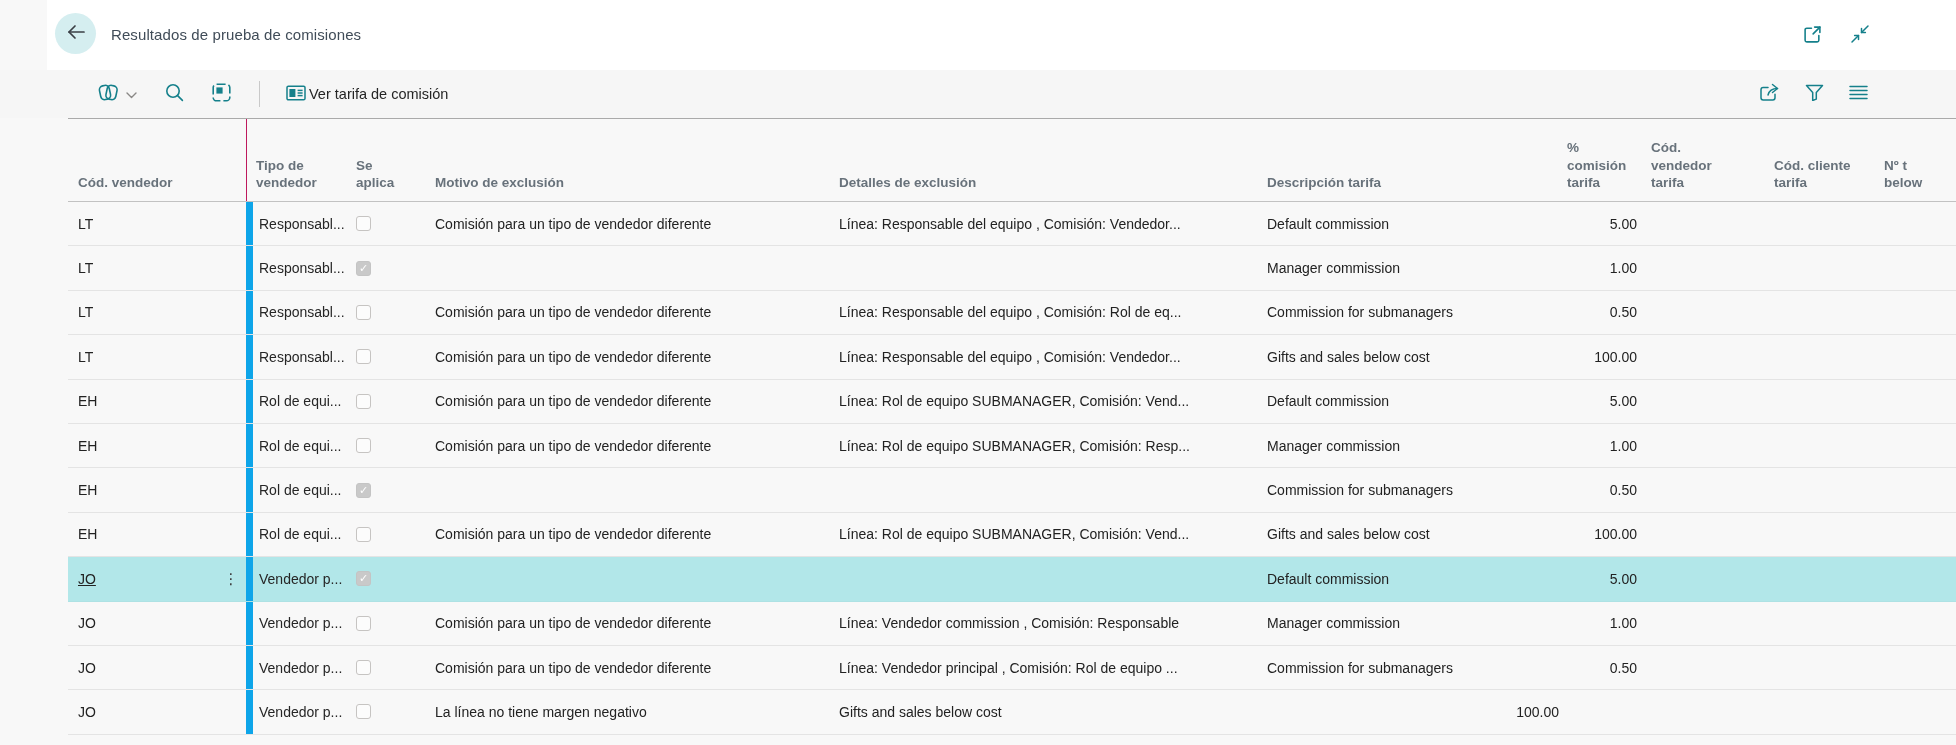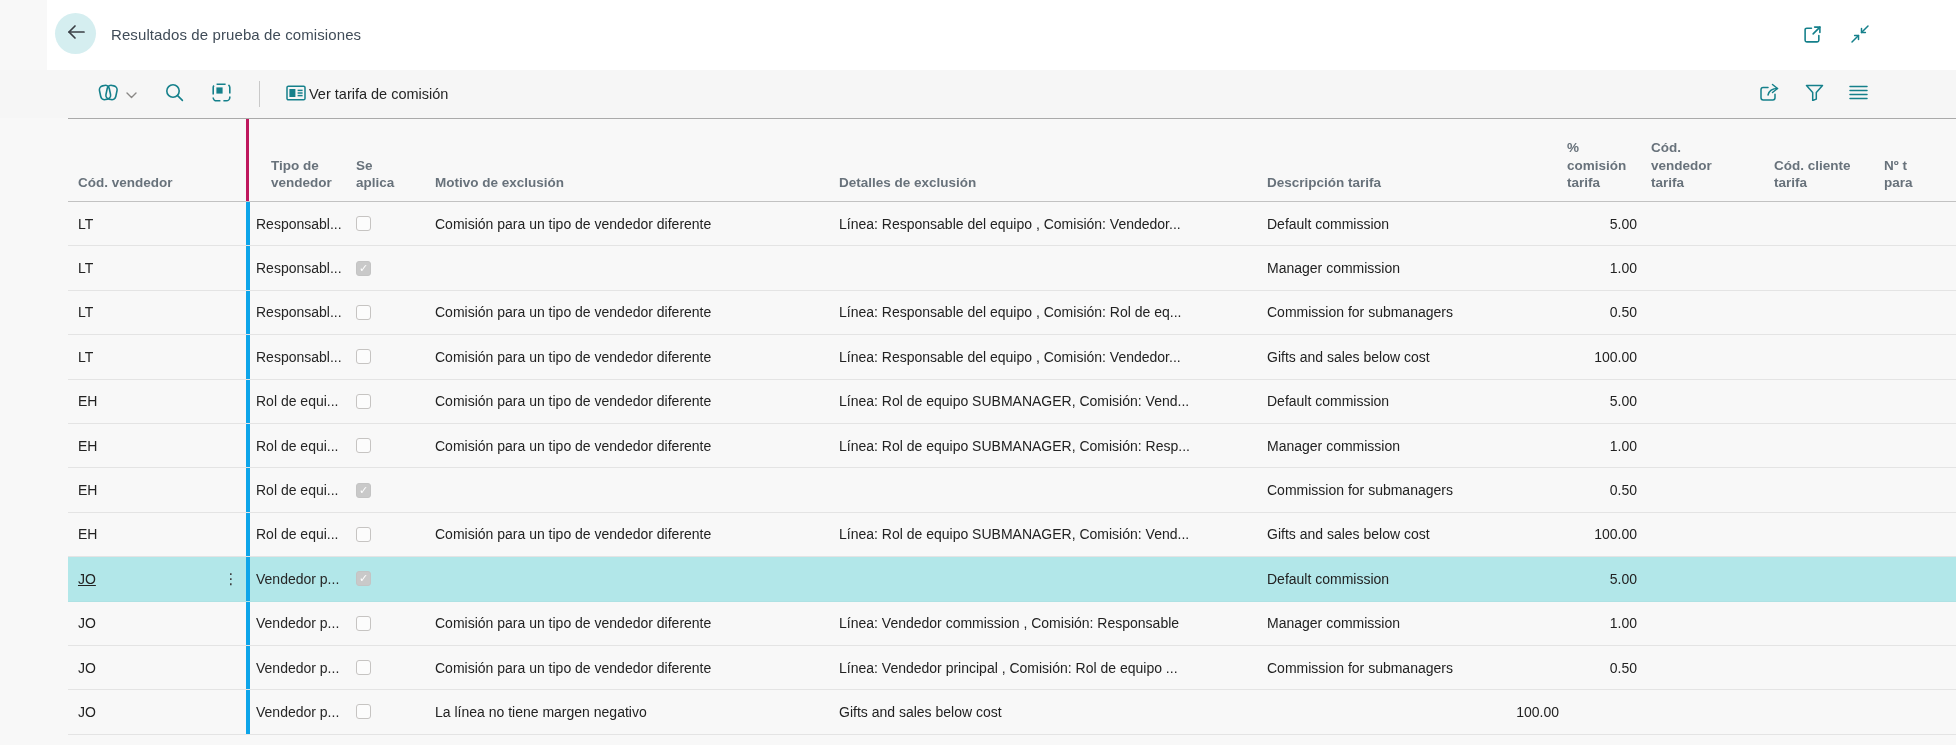--- a/index.html
+++ b/index.html
@@ -46,38 +46,38 @@
     grid-template-columns:148px 30px 110px 79px 404px 428px 300px 78px 121px 112px 78px;
   }
   .thead{
     height:82px;border-bottom:1px solid #c2c2c2;
   }
   .hc{
     display:flex;align-items:flex-end;padding-bottom:9px;
     font-size:13.5px;line-height:1.3;color:#68727b;white-space:pre-line;overflow:hidden;font-weight:bold;
   }
   .hc-cod{padding-left:10px;}
-  .hc-tipo{border-left:3px solid #be185d;padding-left:22px;}
+  .hc-tipo{border-left:1px solid #be185d;padding-left:9px;}
   .hc-pct{justify-content:flex-end;text-align:left;padding-right:8px;}
   .hc-codv,.hc-num{padding-left:6px;}
   .hc-codc{padding-left:8px;}
   .trow{
     height:43.4px;border-bottom:1px solid #e4e4e4;align-items:center;background:transparent;cursor:pointer;
   }
   .trow.selected{background:#b2e7e9;border-bottom-color:#aee2e4;}
   .c{
     font-size:14px;color:#222;white-space:nowrap;overflow:hidden;height:100%;
     display:flex;align-items:center;
   }
   .c-cod{padding-left:10px;}
   .c-dots{justify-content:center;}
   .dots{visibility:hidden;font-size:15px;color:#3c3c3c;line-height:1;}
   .trow.selected .dots{visibility:visible;}
   .trow.selected .cod-text{text-decoration:underline;}
-  .c-tipo{border-left:4px solid #0ea5e9;padding-left:6px;color:#262626;}
+  .c-tipo{border-left:7px solid #0ea5e9;padding-left:6px;color:#262626;}
   .c-pct{justify-content:flex-end;padding-right:8px;}
   .c-codv,.c-num{padding-left:6px;}
   .c-codc{padding-left:8px;}
   .c-motivo,.c-detalles{padding-right:14px;}
   
   .cb{
     width:15px;height:15px;border:1px solid #c6c4c2;border-radius:3px;background:#fcfcfc;
     display:flex;align-items:center;justify-content:center;box-sizing:border-box;flex:none;
   }
   .cb.checked{background:#c9c9c9;border-color:#c4c4c4;}
@@ -209,21 +209,21 @@
     <div class="hc">Detalles de exclusión</div>
     <div class="hc">Descripción tarifa</div>
     <div class="hc hc-pct">% comisión
 tarifa</div>
     <div class="hc hc-codv">Cód.
 vendedor
 tarifa</div>
     <div class="hc hc-codc">Cód. cliente
 tarifa</div>
     <div class="hc hc-num">Nº t
-para</div>
+below</div>
   </div>
   <div id="table-body">
       <div class="grid trow">
     <div class="c c-cod">
           <span class="cod-text">LT</span>
         </div>
     <div class="c c-dots">
           <span class="dots">⋮</span>
         </div>
     <div class="c c-tipo">Responsabl...</div>

